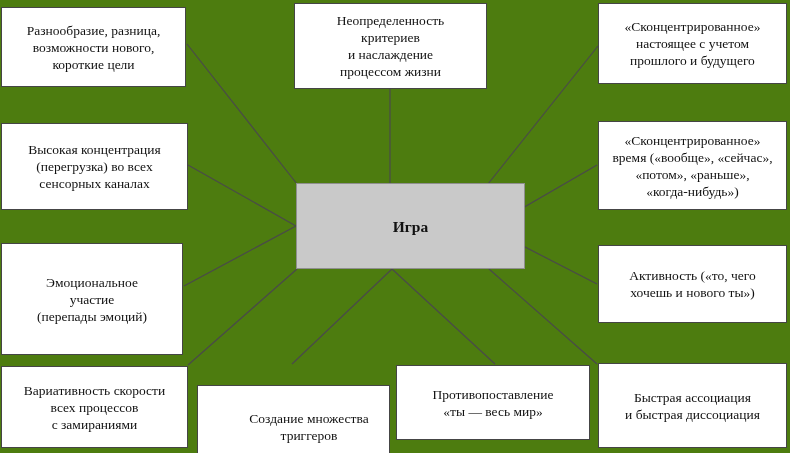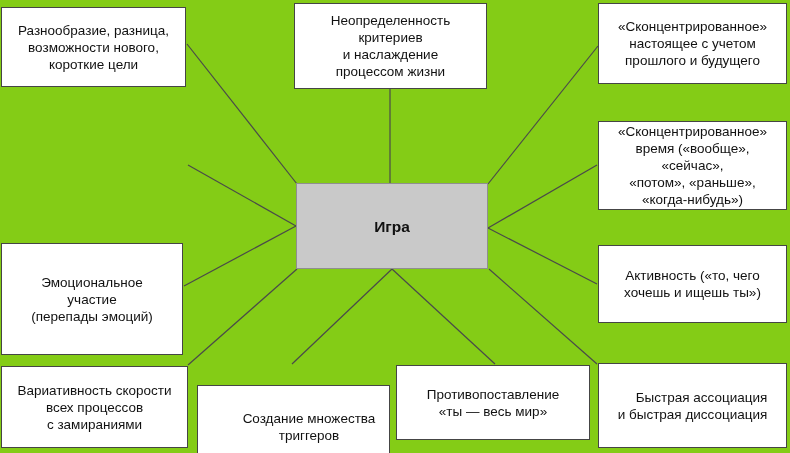--- a/index.html
+++ b/index.html
@@ -4,22 +4,22 @@
 <style>
   html, body {
     margin: 0;
     padding: 0;
     background: #ffffff;
   }
   #stage {
     position: relative;
     width: 790px;
     height: 453px;
-    background: #84cc16;
-    font-family: Liberation Sans, sans-serif;
+    background: #4d7c0f;
+    font-family: Liberation Serif, serif;
     overflow: hidden;
   }
   #connector-layer {
     position: absolute;
     left: 0;
     top: 0;
     width: 790px;
     height: 453px;
   }
   .node {
@@ -64,20 +64,23 @@
     <line class="connector" x1="188" y1="365" x2="297" y2="269" style="stroke: rgb(74, 74, 74);"></line>
     <line class="connector" x1="292" y1="364" x2="392" y2="269" style="stroke: rgb(74, 74, 74);"></line>
     <line class="connector" x1="495" y1="364" x2="392" y2="269" style="stroke: rgb(74, 74, 74);"></line>
     <line class="connector" x1="597" y1="364" x2="489" y2="269" style="stroke: rgb(74, 74, 74);"></line>
   </svg>
 
   <div class="node" style="left:1px; top:7px; width:185px; height:80px;">Разнообразие, разница,
 возможности нового,
 короткие цели</div>
 
+  <div class="node" style="left:1px; top:123px; width:187px; height:87px;">Высокая концентрация
+(перегрузка) во всех
+сенсорных каналах</div>
 
   <div class="node" style="left:1px; top:243px; width:182px; height:112px;">Эмоциональное
 участие
 (перепады эмоций)</div>
 
   <div class="node" style="left:1px; top:366px; width:187px; height:82px;">Вариативность скорости
 всех процессов
 с замираниями</div>
 
   <div class="node" style="left:294px; top:3px; width:193px; height:86px;">Неопределенность
@@ -88,26 +91,26 @@
   <div class="node" style="left:598px; top:3px; width:189px; height:81px;">«Сконцентрированное»
 настоящее с учетом
 прошлого и будущего</div>
 
   <div class="node" style="left:598px; top:121px; width:189px; height:89px;">«Сконцентрированное»
 время («вообще», «сейчас»,
 «потом», «раньше»,
 «когда-нибудь»)</div>
 
   <div class="node" style="left:598px; top:245px; width:189px; height:78px;">Активность («то, чего
-хочешь и ищешь ты»)</div>
+хочешь и нового ты»)</div>
 
-  <div class="node" style="left:598px; top:363px; width:189px; height:85px;text-align:right;">Быстрая ассоциация
+  <div class="node" style="left:598px; top:363px; width:189px; height:85px;">Быстрая ассоциация
 и быстрая диссоциация</div>
 
   <div class="node" style="left:197px; top:385px; width:193px; height:83px;padding-left:35px;">Создание множества
 триггеров</div>
 
   <div class="node" style="left:396px; top:365px; width:194px; height:75px;">Противопоставление
 «ты — весь мир»</div>
 
-  <div class="node node-center" style="left: 296px; top: 183px; width: 192px; height: 86px; background: rgb(201, 201, 201); border-color: rgb(143, 143, 143);">Игра</div>
+  <div class="node node-center" style="left: 296px; top: 183px; width: 229px; height: 86px; background: rgb(201, 201, 201); border-color: rgb(143, 143, 143);">Игра</div>
 
 </div>
 
 </body></html>

